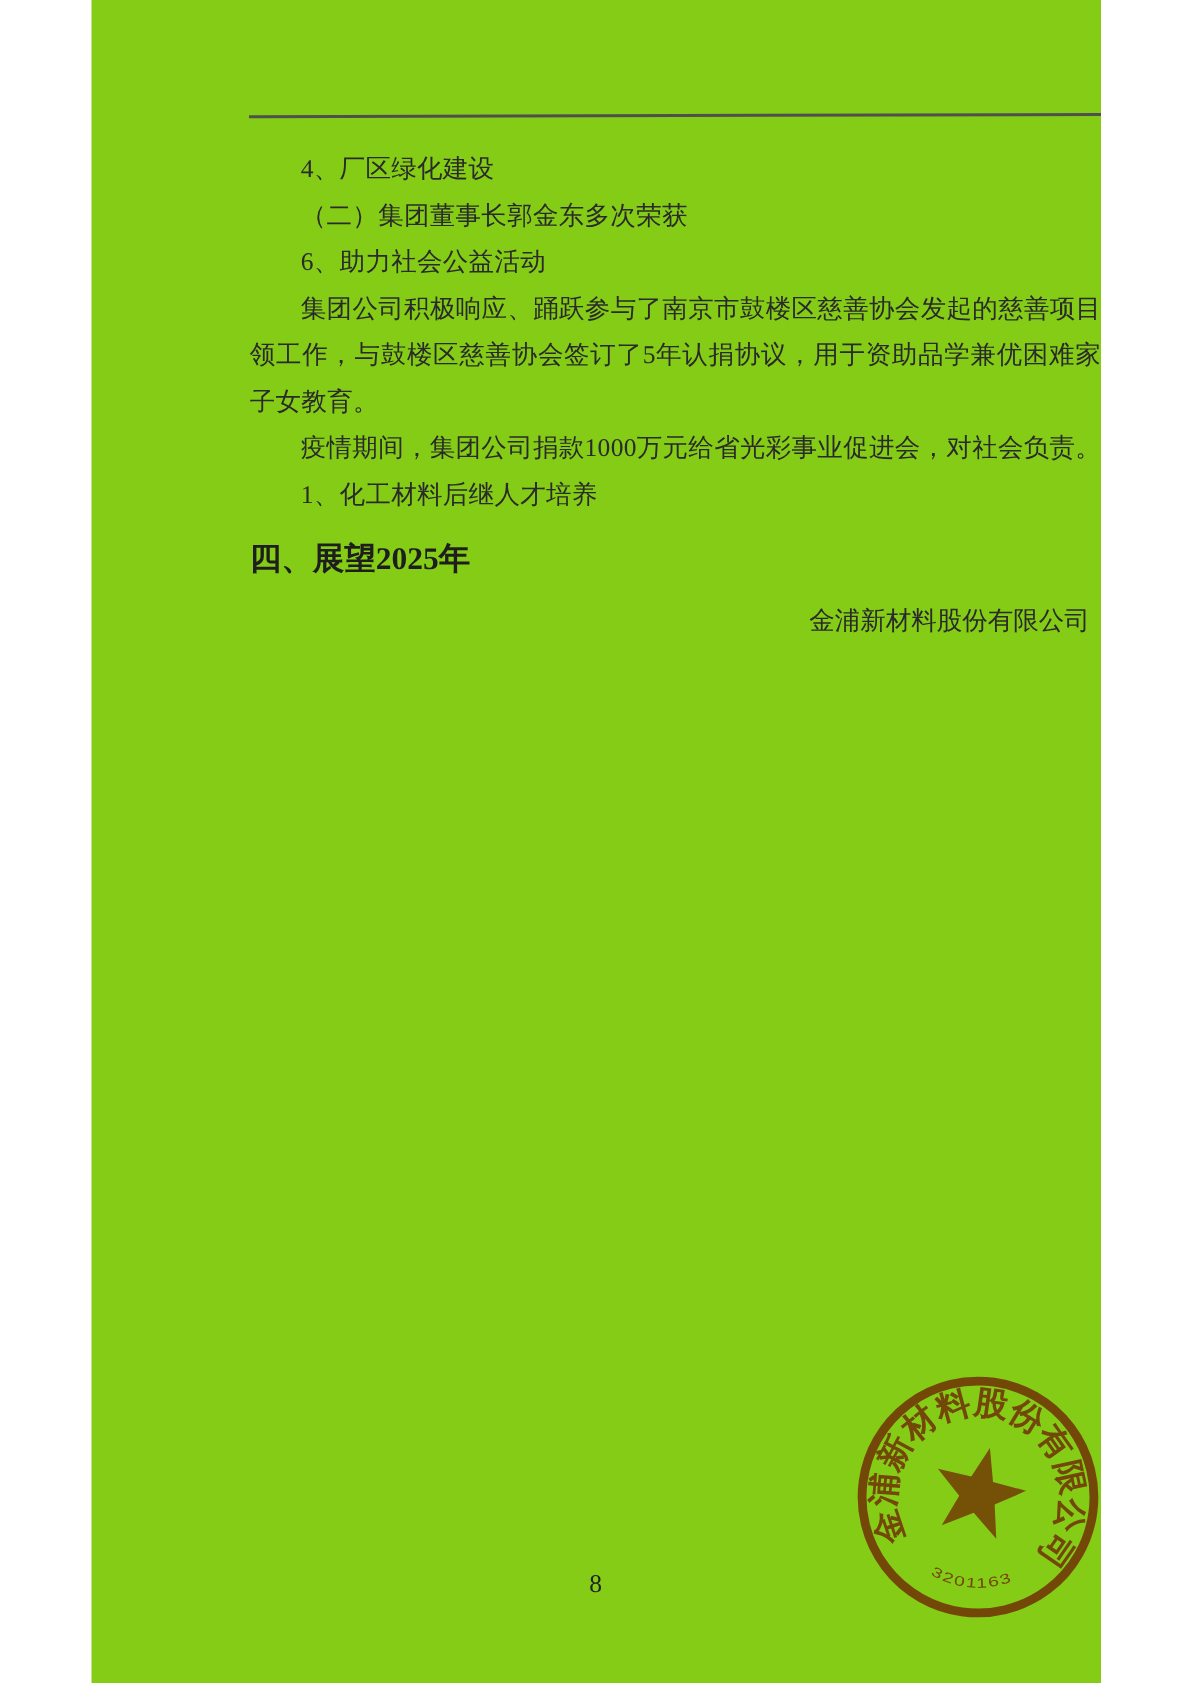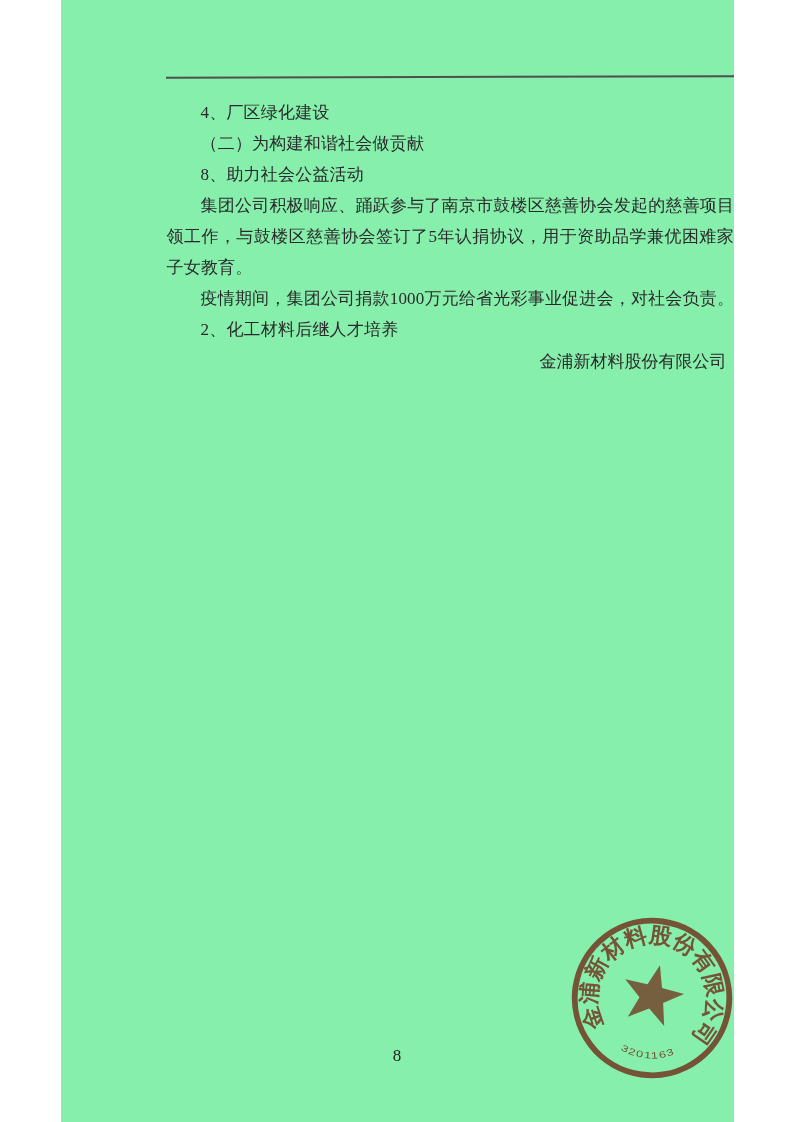--- a/index.html
+++ b/index.html
@@ -1,20 +1,20 @@
 <!DOCTYPE html>
 <html><head>
 <meta charset="utf-8">
 <style>
   html,body{margin:0;padding:0;background:#ffffff;}
   .page{
     position:relative;
     width:673px;height:1122px;
     margin:0 auto;
-    background:#86efac;
+    background:#84cc16;
     overflow:hidden;
     font-family:"Liberation Serif","DejaVu Serif",serif;
     color:#2a2a2a;
   }
   .header-rule{
     position:absolute;left:105px;top:76px;width:586px;height:2px;
     background:#4f4f4f;transform:rotate(-0.15deg);
   }
   .content{position:absolute;left:106px;top:97px;width:585px;}
   .para{
@@ -51,25 +51,26 @@
 </style>
 </head>
 <body>
 
 <div class="page">
 
   <div class="header-rule"></div>
 
   <div class="content">
       <p class="para">4、厂区绿化建设</p>
-      <p class="para">（二）为构建和谐社会做贡献</p>
-      <p class="para">8、助力社会公益活动</p>
+      <p class="para">（二）集团董事长郭金东多次荣获</p>
+      <p class="para">6、助力社会公益活动</p>
       <p class="para">集团公司积极响应、踊跃参与了南京市鼓楼区慈善协会发起的慈善项目认领工作，与鼓楼区慈善协会签订了5年认捐协议，用于资助品学兼优困难家庭子女教育。</p>
       <p class="para">疫情期间，集团公司捐款1000万元给省光彩事业促进会，对社会负责。</p>
-      <p class="para">2、化工材料后继人才培养</p>
+      <p class="para">1、化工材料后继人才培养</p>
+      <p class="heading">四、展望2025年</p>
       <div class="signature">
         <div class="signature-company">金浦新材料股份有限公司</div>
       </div>
     </div>
 
   <svg class="seal" viewBox="0 0 200 200" aria-hidden="true">
     <defs>
       <path id="ringPath" d="M 49.4 142.4 A 66 66 0 1 1 150.6 142.4"></path>
       <path id="numPath" d="M 64 162.4 A 72 72 0 0 0 136 162.4"></path>
     </defs>

